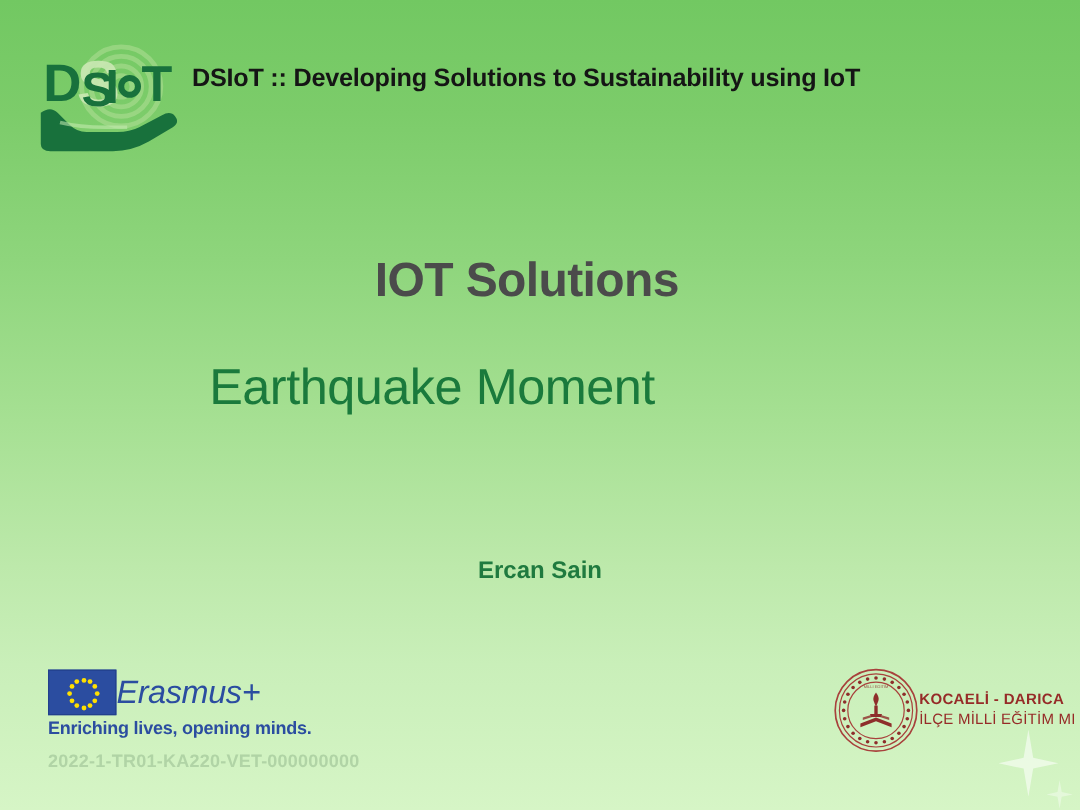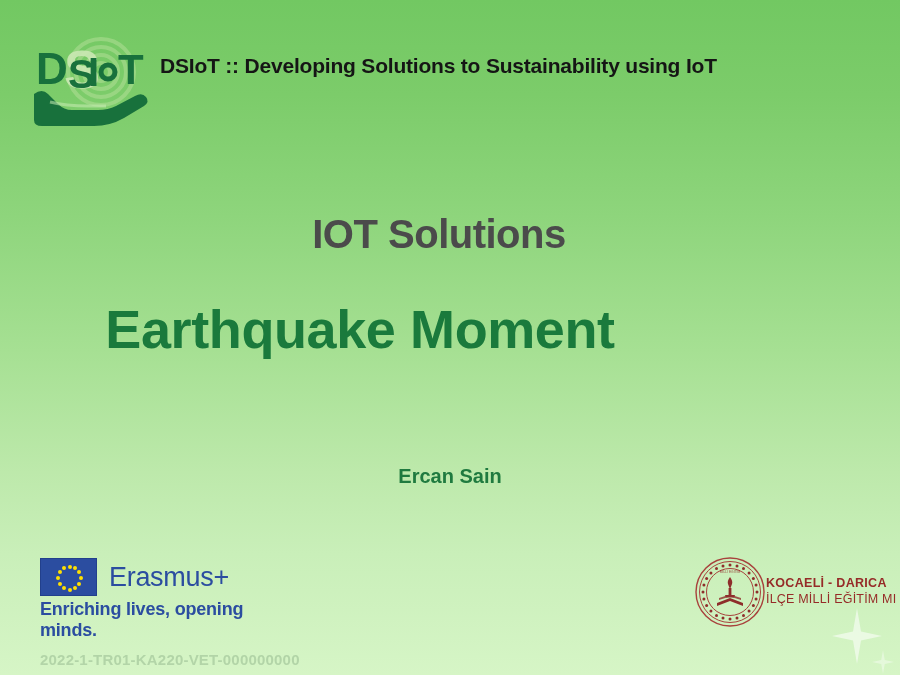--- a/index.html
+++ b/index.html
@@ -118,22 +118,22 @@
     width: 46px;
     height: 84px;
     pointer-events: none;
   }
 
   .main-title {
     position: absolute;
     left: 0; top: 300px;
     width: 720px;
     text-align: center;
-    font-size: 54px;
-    font-weight: bold;
+    font-size: 42px;
+    font-weight: normal;
     color: #1a7a3c;
     letter-spacing: -0.4px;
     line-height: 1.1;
   }
   .author {
     position: absolute;
     left: 0; top: 465px;
     width: 900px;
     text-align: center;
     font-size: 20px;
@@ -164,27 +164,28 @@
   }
   .eu-flag .star {
     position: absolute;
     width: 4px; height: 4px;
     background: #ffe000;
     border-radius: 50%;
   }
   .erasmus-word {
     font-size: 27px;
     color: #2b4da0;
-    margin-left: 12px;
+    margin-left: 0;
     line-height: 1;
     letter-spacing: -0.3px;
     font-weight: normal;
+    font-style: italic;
   }
   .erasmus-tag {
-    font-size: 18px;
+    font-size: 15px;
     font-weight: bold;
     color: #2b4da0;
     margin-top: 3px;
     letter-spacing: -0.2px;
   }
   .erasmus-code {
     font-size: 15px;
     font-weight: bold;
     color: rgba(110,150,110,0.33);
     margin-top: 10px;

